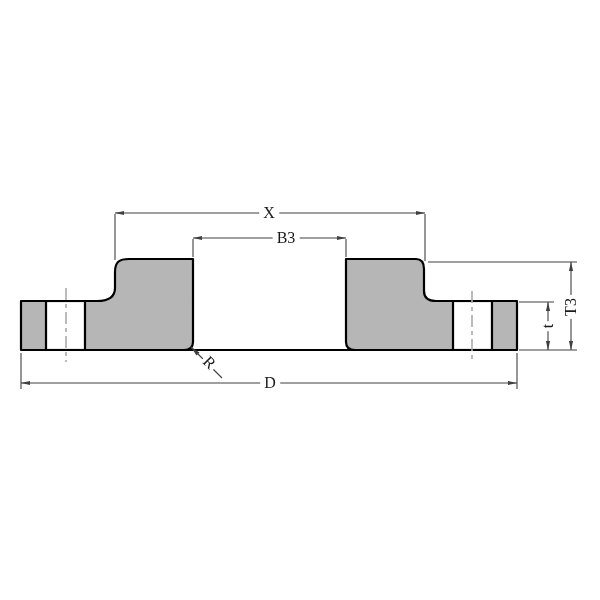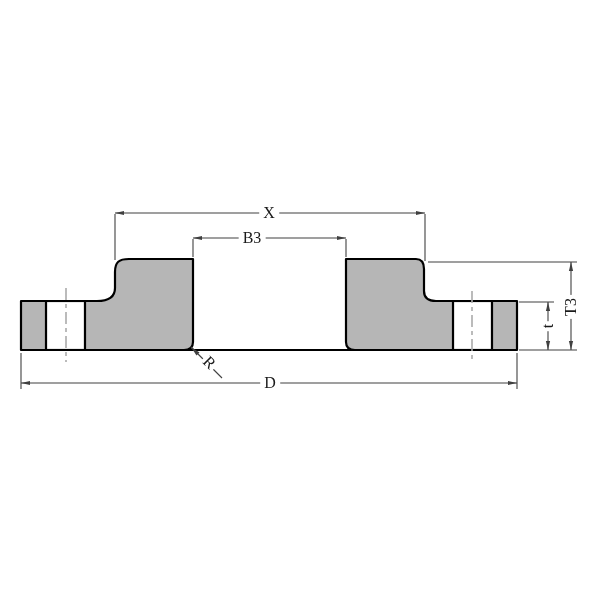--- a/index.html
+++ b/index.html
@@ -89,18 +89,18 @@
       <line class="dim" x1="519" y1="350" x2="577" y2="350"></line>
     </g>
 
     <g>
       <line class="dim" x1="191" y1="347" x2="222" y2="378"></line>
       <polygon class="arrow" points="191,347 199.5,352.5 196.5,355.5"></polygon>
     </g>
   </svg>
 
   <span class="dim-label" style="left:269px;top:213px;">X</span>
-  <span class="dim-label" style="left:252px;top:238px;">B3</span>
+  <span class="dim-label" style="left:286px;top:238px;">B3</span>
   <span class="dim-label" style="left:270px;top:383px;">D</span>
   <span class="dim-label vertical" style="left:548px;top:326px;">t</span>
   <span class="dim-label vertical" style="left:571px;top:307px;">T3</span>
   <span class="dim-label diagonal" style="left:209px;top:363px;">R</span>
 </div>
 
 </body></html>

